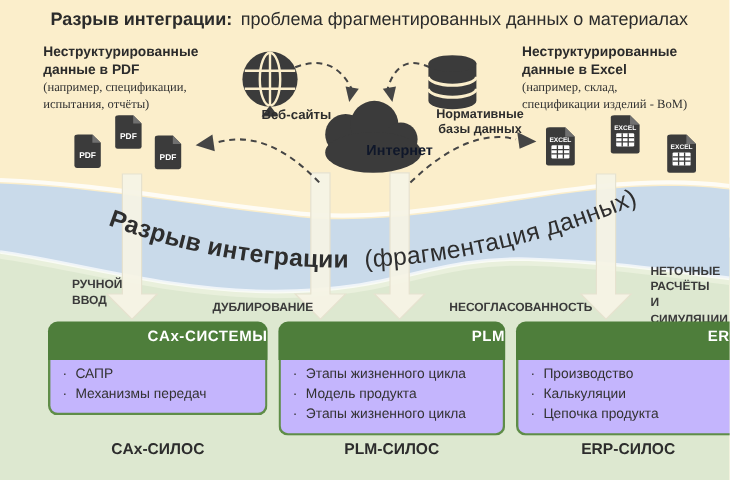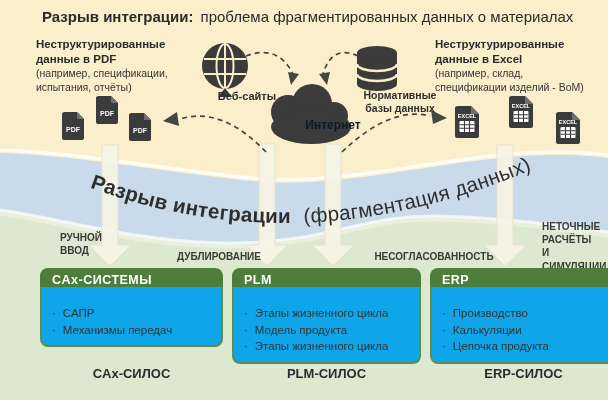--- a/index.html
+++ b/index.html
@@ -10,48 +10,48 @@
   #bg { position:absolute; left:0; top:0; z-index:0; }
   .ov { position:absolute; z-index:2;margin-left:22px; }
   .pre { white-space:pre-line; }
 
   .title { left:20px; top:8px; font-size:15px; color:#2b2b2b; }
   .title .emph { font-weight:700; }
   .title .rest { font-weight:500; margin-left:7px; }
 
   .src-block { width:200px; }
   .src-heading { font-size:11.5px; font-weight:700; line-height:1.28; color:#2b2b2b; }
-  .src-note { font-size:10.5px; line-height:1.25; margin-top:1px; color:#333; }
+  .src-note { font-size:10.5px; line-height:1.25; margin-top:1px; color:#333;font-family:Liberation Serif, serif; }
   .src-left  { left:14px;  top:37px; }
   .src-right { left:413px; top:37px; }
 
   .web-label { left:190px; top:90px; width:70px; text-align:center;
                font-size:11px; font-weight:700; }
   .db-label  { left:327px; top:89px; width:102px; text-align:center;
                font-size:10.5px; font-weight:700; line-height:1.22; }
   .internet-label { left:269px; top:118px; width:84px; text-align:center;
                font-size:12px; font-weight:700; color:#0f172a; }
 
   .problem { font-size:10px; font-weight:700; color:#3a3a3a; line-height:1.32; }
   .p-manual { left:38px;  top:231px; }
   .p-dup    { left:136px; top:250px; width:122px; text-align:center; }
   .p-incons { left:350px; top:250px; width:124px; text-align:center; }
   .p-inacc  { left:520px; top:220px; }
 
   .silos-row { left:18px; top:268px; display:flex; gap:9px; }
   .silo-box { border-radius:9px; }
   .silo-box .hdr {
     background:#4e7e3b; color:#ffffff; font-weight:700; font-size:12.5px;
-    letter-spacing:.5px; text-align:left; line-height:24px; height:19px;
+    letter-spacing:.5px; text-align:right; line-height:24px; height:32px;
     border-radius:8px 8px 0 0;
     padding-left:12px;
   }
   .silo-box .body {
-    background:#0ea5e9; border:2px solid #5f8d48; border-top:none;
-    border-radius:0 0 8px 8px; padding:18px 10px 7px; box-sizing:border-box;
+    background:#c4b5fd; border:2px solid #5f8d48; border-top:none;
+    border-radius:0 0 8px 8px; padding:4px 10px 7px; box-sizing:border-box;
   }
   .silo-box ul { margin:0; padding:0; list-style:none; }
   .silo-box li { font-size:11.5px; line-height:1.45; color:#333; }
   .silo-box li::before { content:"·"; margin-right:7px; }
   .w1 { width:183px; } .w2 { width:189px; } .w3 { width:187px; }
 
   .silo-footers { left:18px; top:366px; display:flex; gap:9px; }
   .silo-footer { text-align:center; font-size:13px; font-weight:700; color:#2c2c2c; }
 </style>
 </head>

